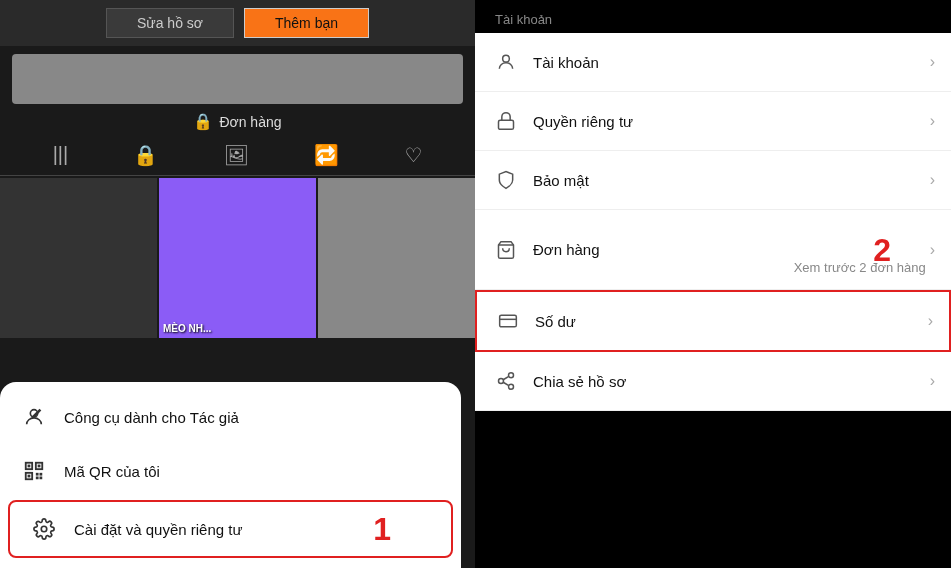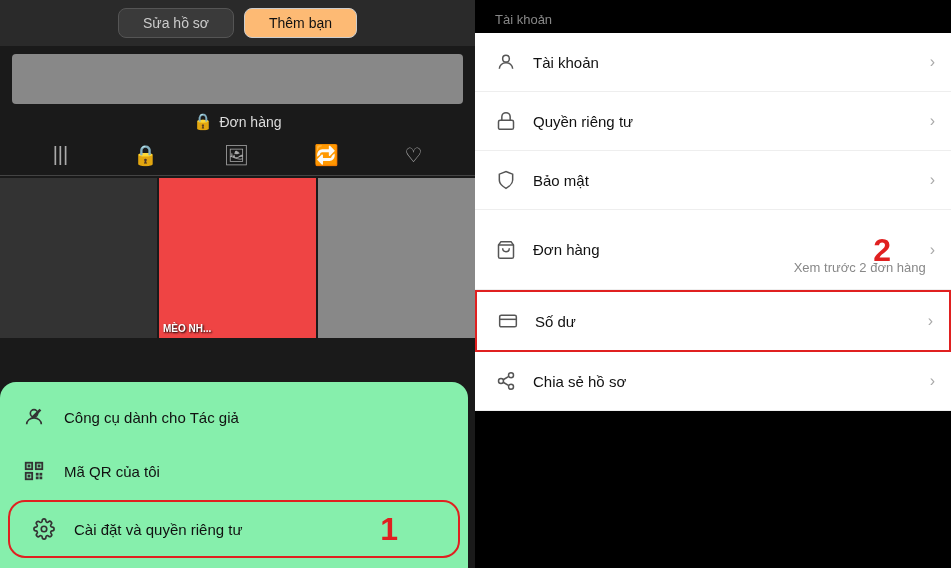--- a/index.html
+++ b/index.html
@@ -29,28 +29,28 @@
       padding: 8px 16px;
       background: #2a2a2a;
       position: relative;
       z-index: 10;
     }
 
     .top-btn {
       background: #3a3a3a;
       border: 1px solid #555;
       color: #ccc;
-      padding: 6px 24px;
-      border-radius: 8px;
+      padding: 6px 30px;
+      border-radius: 0;
       font-size: 14px;
       cursor: pointer;
     }
 
     .top-btn.active {
-      background: #fdba74;
+      background: #f97316;
       color: #111;
       border-color: #ccc;
     }
 
     
     .gray-banner {
       background: #888;
       height: 50px;
       margin: 8px 12px;
       border-radius: 4px;
@@ -95,58 +95,58 @@
       overflow: hidden;
     }
 
     .photo-cell {
       background: #555;
       position: relative;
       overflow: hidden;
     }
 
     .photo-cell.dark { background: #333; }
-    .photo-cell.medium { background: #ef4444; }
+    .photo-cell.medium { background: #8b5cf6; }
     .photo-cell.light { background: #888; }
 
     .photo-label {
       position: absolute;
       bottom: 4px;
       left: 4px;
       color: white;
       font-size: 10px;
       font-weight: bold;
       text-shadow: 1px 1px 2px black;
     }
 
     
     .bottom-menu {
-      background: #86efac;
+      background: #ffffff;
       border-radius: 16px 16px 0 0;
       padding: 8px 0;
       margin-top: 4px;
       position: absolute;
       bottom: 0;
       left: 0;
-      right: 7px;
+      right: 14px;
     }
 
     .menu-item {
       display: flex;
       align-items: center;
       gap: 16px;
       padding: 13px 20px;
       cursor: pointer;
       position: relative;
     }
 
     .menu-item.highlighted {
       border: 2px solid #e02020;
       margin: 2px 8px;
-      border-radius: 17px;
+      border-radius: 8px;
     }
 
     .menu-item-icon {
       width: 28px;
       height: 28px;
       display: flex;
       align-items: center;
       justify-content: center;
       font-size: 20px;
       color: #333;

